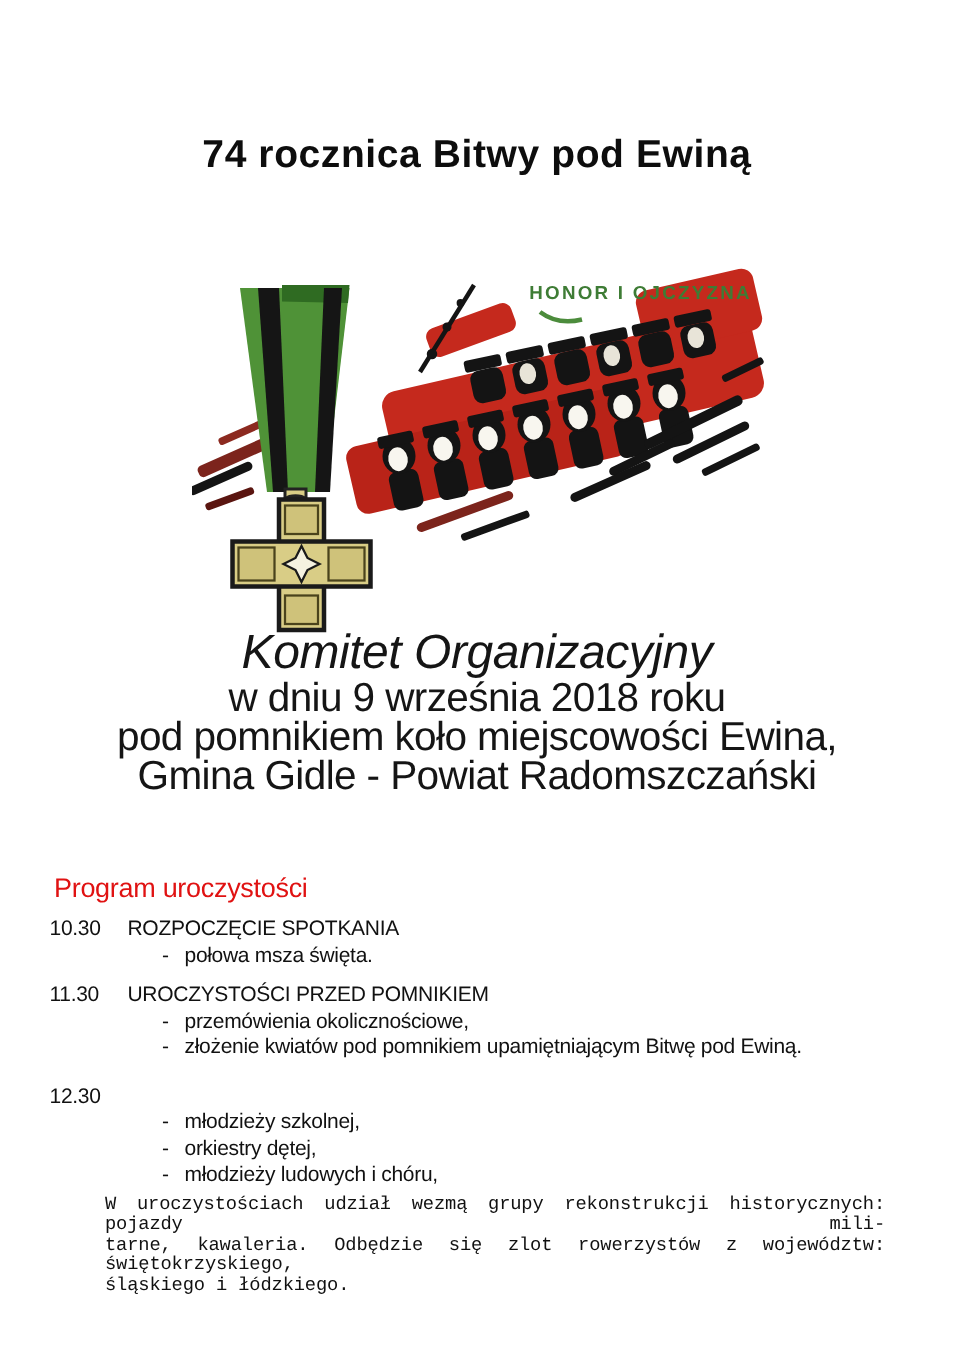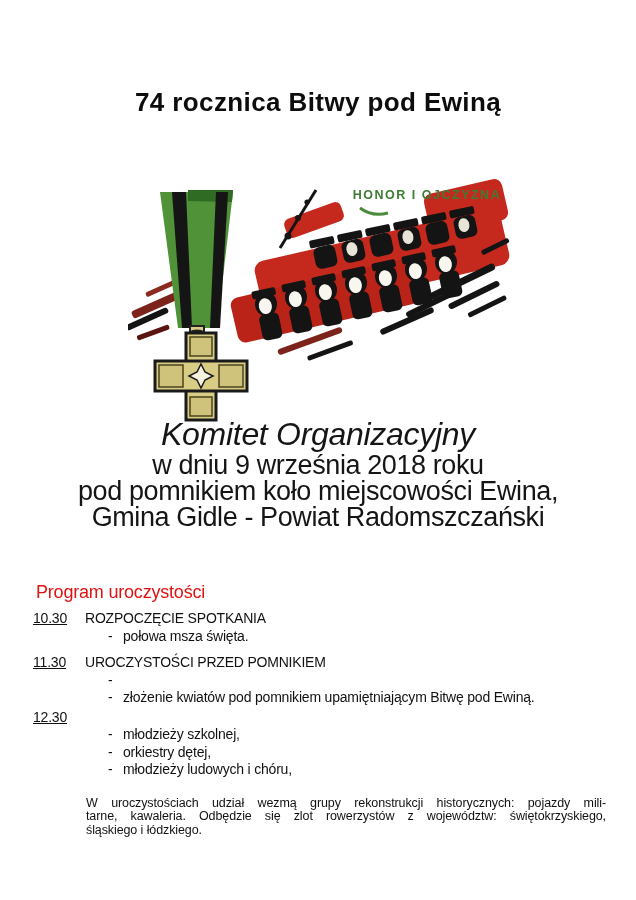--- a/index.html
+++ b/index.html
@@ -38,30 +38,31 @@
     letter-spacing:-0.2px;
     margin-left:20px;
   }
   .schedule{
     position:absolute;left:0;right:0;top:610px;
     font-size:14px;line-height:17.5px;
     letter-spacing:-0.2px;
   }
   .sch-item{padding-left:33px;}
   .sch-item.gap-a{margin-bottom:9px;}
-  .sch-item.gap-b{margin-bottom:2px;}
+  .sch-item.gap-b{margin-bottom:15px;}
   .sch-head{display:flex;}
-  .sch-time{width:52px;flex:0 0 52px;text-decoration:underline;}
+  .sch-time{width:52px;flex:0 0 52px;}
   .sch-bullets{padding-left:75px;}
   .bullet{display:flex;}
   .dash{width:15px;flex:0 0 15px;}
   .closing{
-    position:absolute;left:86px;top:797px;width:520px;
+    position:absolute;left:70px;top:797px;width:520px;
     font-size:12.5px;line-height:13.4px;
     letter-spacing:-0.1px;
+    font-family:Liberation Mono, monospace;
   }
   .close-line{text-align:justify;text-align-last:justify;}
   .close-line.last{text-align:left;text-align-last:left;}
 </style>
 </head>
 <body>
 
 <div class="page">
 
   <h1 class="title">74 rocznica Bitwy pod Ewiną</h1>
@@ -227,20 +228,21 @@
     </div>
 
     <div class="sch-item gap-b">
       <div class="sch-head">
         <span class="sch-time">11.30</span>
         <span class="sch-title">UROCZYSTOŚCI PRZED POMNIKIEM</span>
       </div>
       <div class="sch-bullets">
         <div class="bullet">
           <span class="dash">-</span>
+          <span class="btxt">przemówienia okolicznościowe,</span>
         </div>
         <div class="bullet">
           <span class="dash">-</span>
           <span class="btxt">złożenie kwiatów pod pomnikiem upamiętniającym Bitwę pod Ewiną.</span>
         </div>
       </div>
     </div>
 
     <div class="sch-item">
       <div class="sch-head">

